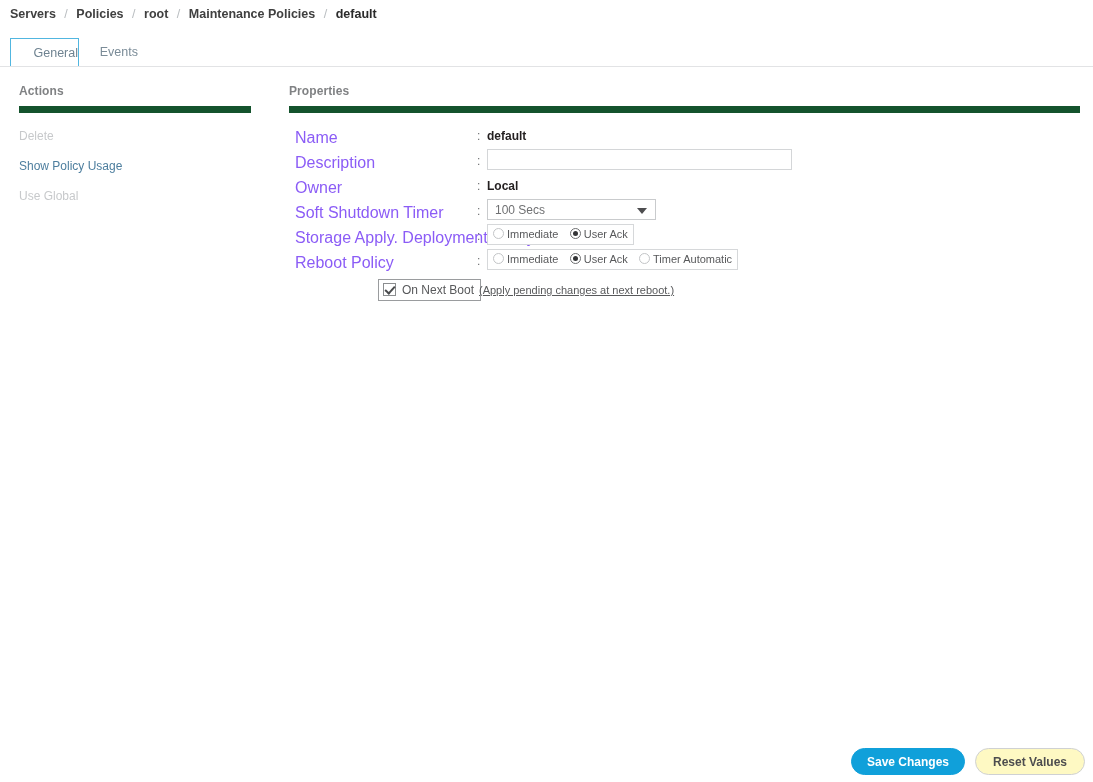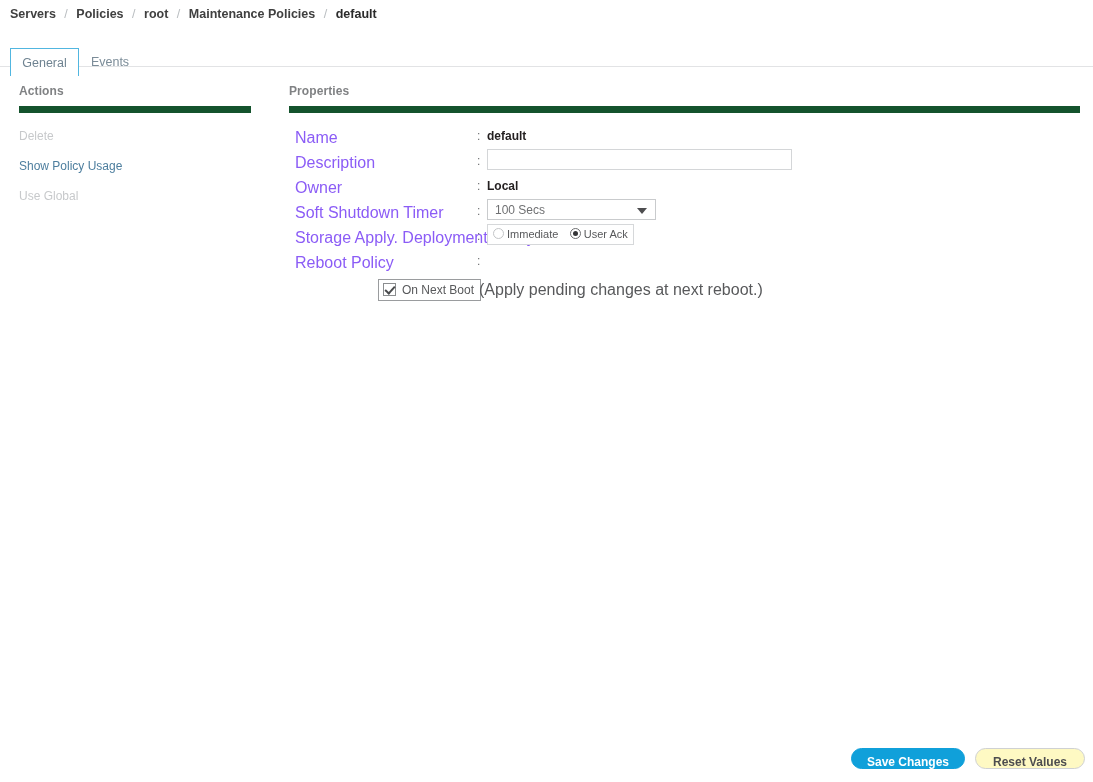--- a/index.html
+++ b/index.html
@@ -51,26 +51,26 @@
   .tabbar-rule {
     position: absolute;
     left: 0;
     top: 28px;
     width: 1093px;
     height: 1px;
     background: #e2e3e5;
   }
   .tab {
     position: absolute;
-    top: 10px;
+    top: 0;
     height: 28px;
     line-height: 28px;
     font-size: 12.5px;
     color: #7b8c98;
-    text-align: center;
+    text-align: right;
     box-sizing: border-box;
     cursor: pointer;
     background: transparent;
   }
   .tab.active {
     border-left: 1px solid #51b6e0;
     border-right: 1px solid #51b6e0;
     border-top: 1px solid #51b6e0;
     background: #ffffff;
     color: #6f8391;
@@ -297,37 +297,38 @@
     line-height: 20px;
     font-size: 12px;
     color: #58595b;
   }
   .cb-hint {
     position: absolute;
     left: 190px;
     top: 1px;
     height: 20px;
     line-height: 20px;
-    font-size: 16px;
+    font-size: 11px;
     color: #58595b;
     white-space: nowrap;
+    text-decoration: underline;
   }
 
   
   .footer {
     position: absolute;
     left: 0;
     top: 748px;
     width: 1093px;
     height: 34px;
   }
   .btn {
     position: absolute;
     top: 0;
-    height: 21px;
+    height: 27px;
     line-height: 27px;
     border-radius: 14px;
     font-size: 12px;
     font-weight: bold;
     text-align: center;
     box-sizing: border-box;
     cursor: pointer;
     white-space: nowrap;
   }
   .btn-primary {
@@ -414,20 +415,31 @@
         </span>
         <span class="radio-opt selected">
           <span class="radio-mark"></span><span>User Ack</span>
         </span>
       </div>
     </div>
 
     <div class="prop-row">
       <span class="prop-label">Reboot Policy</span>
       <span class="prop-colon">:</span>
+      <div class="radio-group">
+        <span class="radio-opt">
+          <span class="radio-mark"></span><span>Immediate</span>
+        </span>
+        <span class="radio-opt selected">
+          <span class="radio-mark"></span><span>User Ack</span>
+        </span>
+        <span class="radio-opt">
+          <span class="radio-mark"></span><span>Timer Automatic</span>
+        </span>
+      </div>
     </div>
 
     <div class="checkbox-row">
       <span class="checkbox-box">
         <span class="cb-mark checked"></span><span class="cb-label">On Next Boot</span>
       </span>
       <span class="cb-hint">(Apply pending changes at next reboot.)</span>
     </div>
 
   </div>

